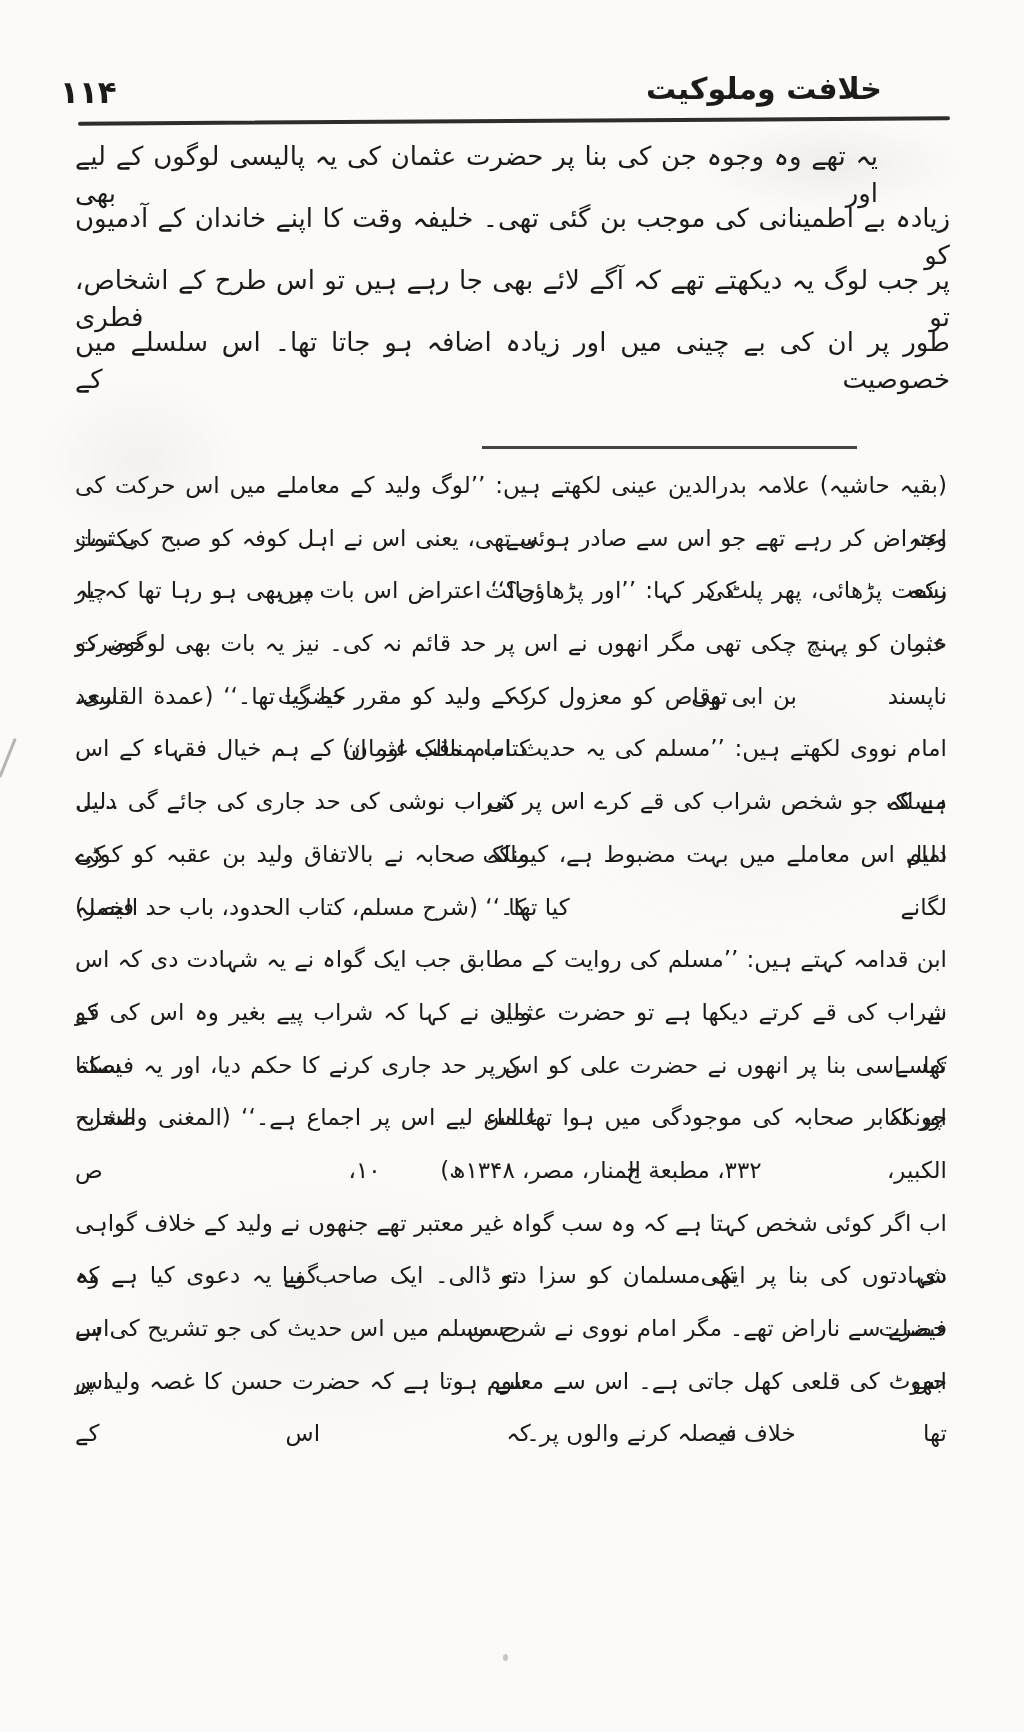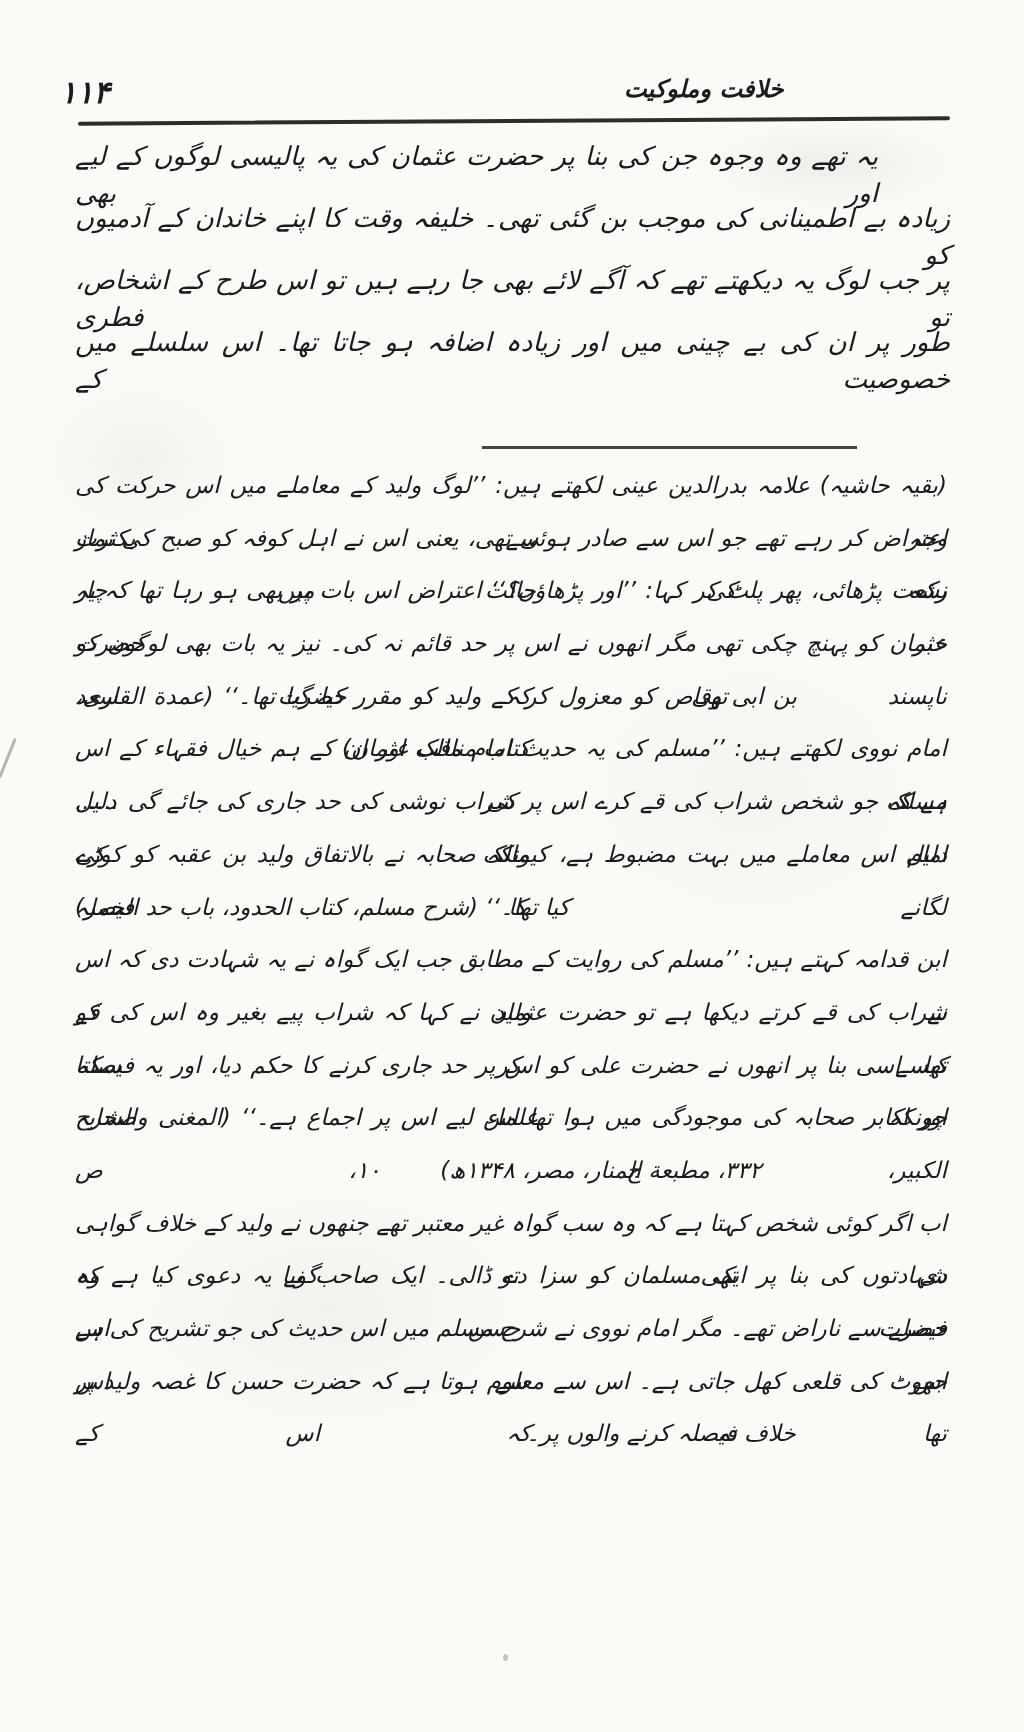--- a/index.html
+++ b/index.html
@@ -4,37 +4,36 @@
 <style>
   html,body{margin:0;padding:0;background:#e8e6e2;}
   .page{
     position:relative;
     width:1024px;height:1732px;
     margin:0 auto;
     background:#fbfaf7;
     font-family:"DejaVu Sans","Liberation Sans",sans-serif;
     color:#1b1b1b;
     overflow:hidden;
-    font-style:italic;
   }
   
   .smudge{position:absolute;border-radius:50%;pointer-events:none;}
   .smudge.s1{left:700px;top:120px;width:260px;height:90px;background:radial-gradient(closest-side,rgba(130,125,118,.10),transparent);}
   .smudge.s2{left:120px;top:1180px;width:420px;height:260px;background:radial-gradient(closest-side,rgba(130,125,118,.07),transparent);}
   .smudge.s3{left:560px;top:640px;width:380px;height:300px;background:radial-gradient(closest-side,rgba(130,125,118,.05),transparent);}
   .smudge.s4{left:40px;top:380px;width:200px;height:160px;background:radial-gradient(closest-side,rgba(130,125,118,.07),transparent);}
 
   .pageno{
     position:absolute;left:60px;top:72px;
     font-size:31px;line-height:40px;font-weight:bold;
     letter-spacing:1px;
   }
   .title{
-    position:absolute;left:624px;top:68px;
-    font-size:24px;line-height:42px;font-weight:bold;
+    position:absolute;left:646px;top:68px;
+    font-size:30px;line-height:42px;font-weight:bold;
     direction:rtl;
   }
   .header-rule{
     position:absolute;left:78px;top:119px;width:872px;height:4px;
     background:#2e2d2b;transform:rotate(-0.35deg);
     border-radius:2px;
   }
 
   .body-text{
     position:absolute;left:75px;top:138px;width:875px;

